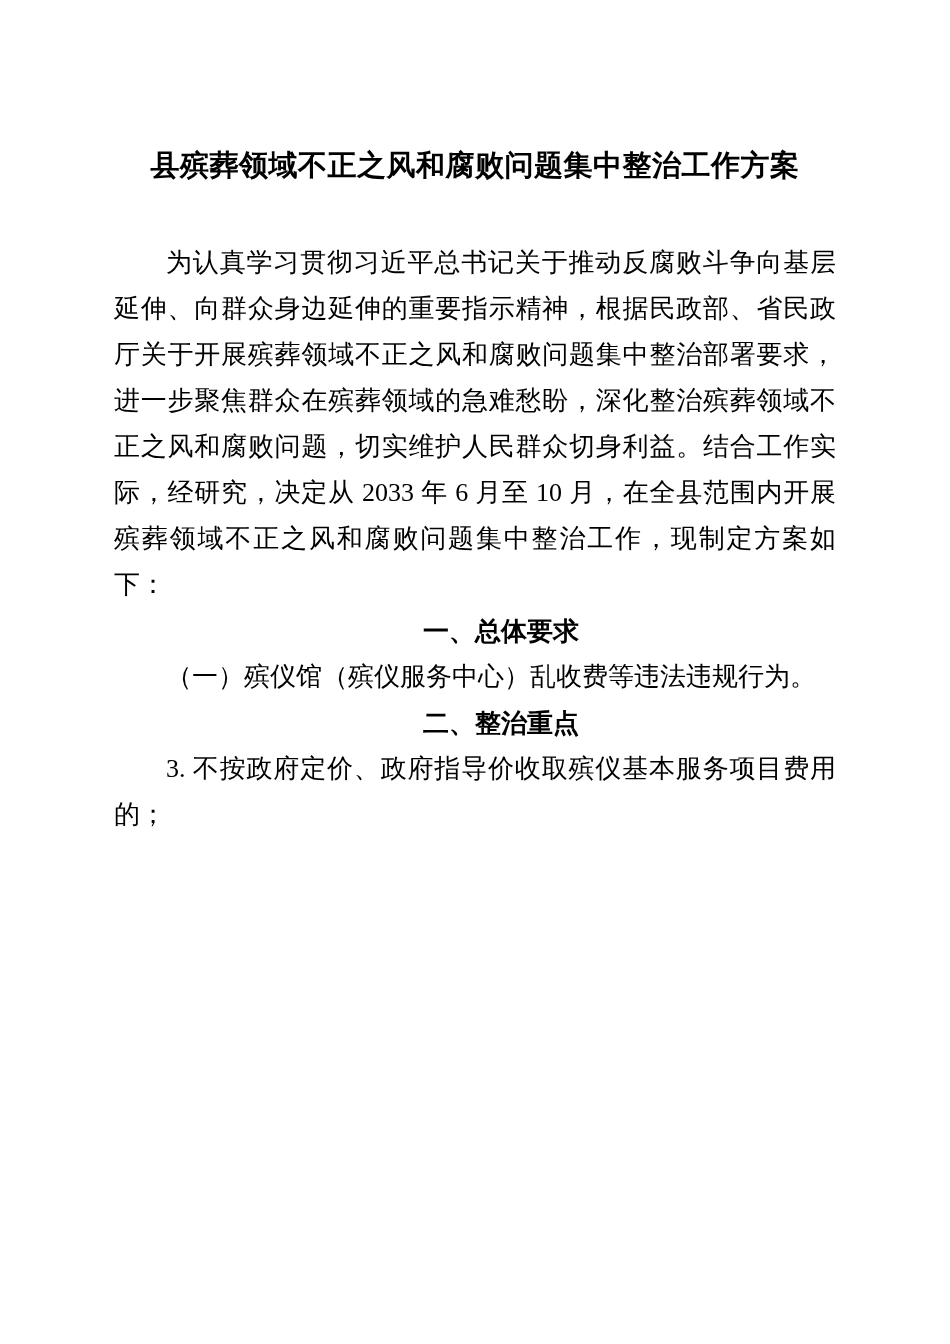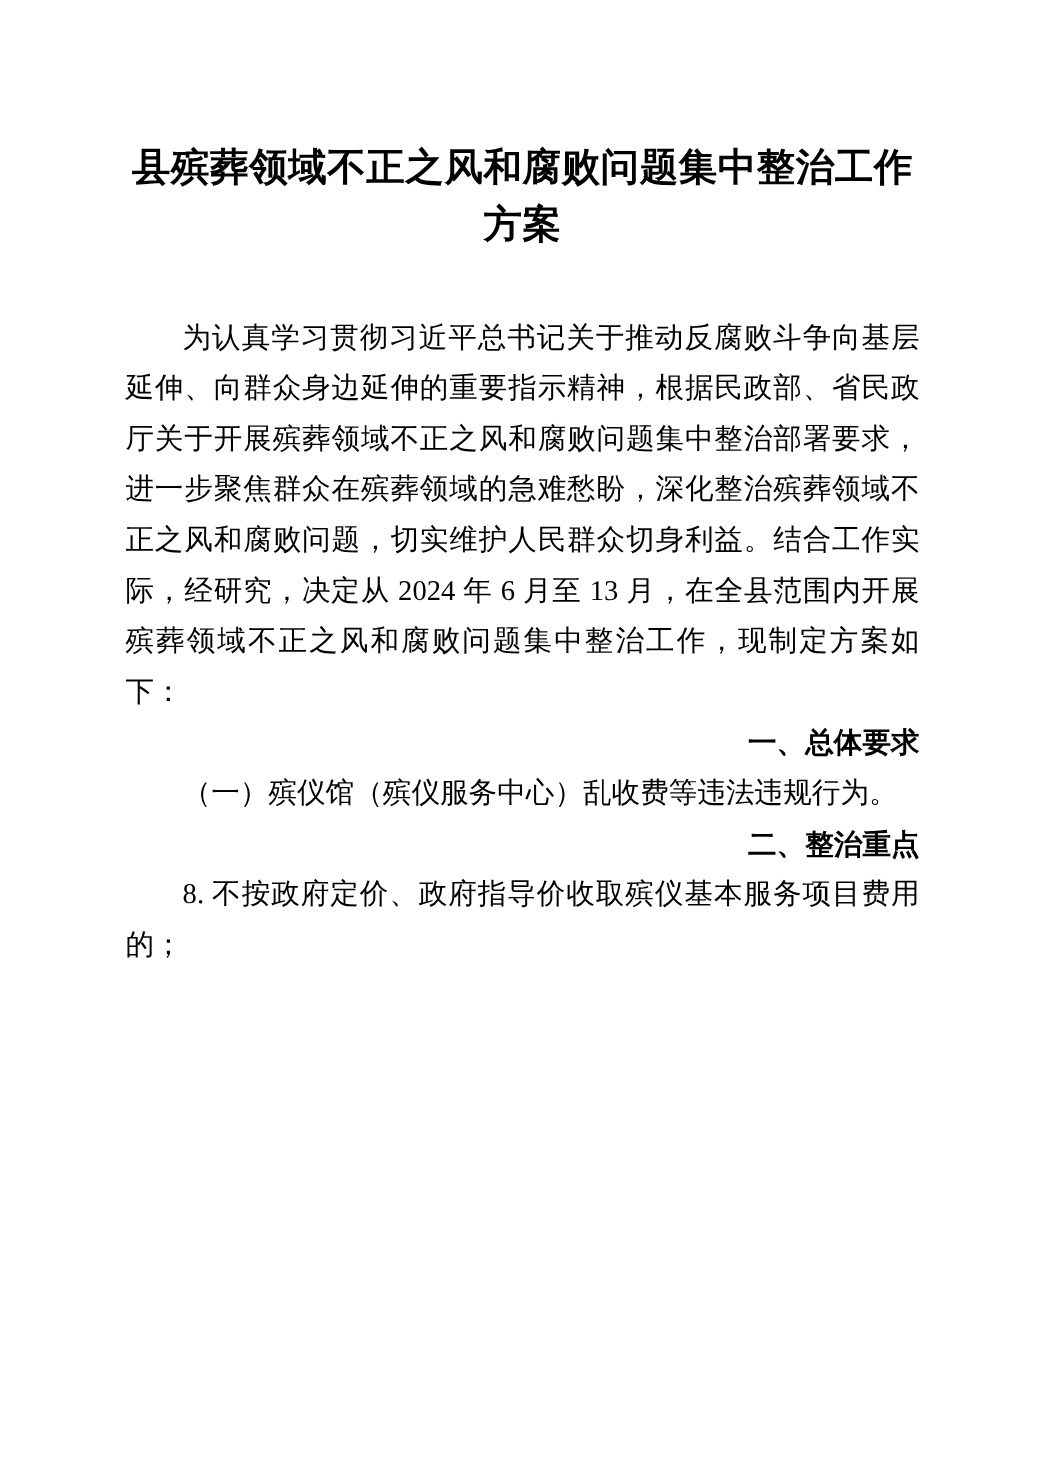--- a/index.html
+++ b/index.html
@@ -17,49 +17,49 @@
     box-sizing: border-box;
     width: 950px;
     height: 1344px;
     padding: 128px 114px 60px 114px;
     background: #ffffff;
     overflow: hidden;
   }
   .doc-title {
     font-family: "Liberation Sans", "DejaVu Sans", sans-serif;
     font-weight: bold;
-    font-size: 35px;
+    font-size: 29px;
     line-height: 1.45;
     text-align: center;
-    margin: 0 0 54px 0;
+    margin: 16px 0 54px 0;
     letter-spacing: 0.5px;
   }
   .para {
     font-size: 26px;
     line-height: 46px;
     text-align: justify;
     text-indent: 2em;
     margin: 0;
     word-break: break-all;
   }
   .para.heading {
     font-family: "Liberation Sans", "DejaVu Sans", sans-serif;
     font-weight: bold;
-    text-align: right;
+    text-align: center;
   }
 </style>
 </head>
 <body>
 
 <div class="page">
   <h1 class="doc-title">县殡葬领域不正之风和腐败问题集中整治工作方案</h1>
 
-  <p class="para">为认真学习贯彻习近平总书记关于推动反腐败斗争向基层延伸、向群众身边延伸的重要指示精神，根据民政部、省民政厅关于开展殡葬领域不正之风和腐败问题集中整治部署要求，进一步聚焦群众在殡葬领域的急难愁盼，深化整治殡葬领域不正之风和腐败问题，切实维护人民群众切身利益。结合工作实际，经研究，决定从 2024 年 6 月至 13 月，在全县范围内开展殡葬领域不正之风和腐败问题集中整治工作，现制定方案如下：</p>
+  <p class="para">为认真学习贯彻习近平总书记关于推动反腐败斗争向基层延伸、向群众身边延伸的重要指示精神，根据民政部、省民政厅关于开展殡葬领域不正之风和腐败问题集中整治部署要求，进一步聚焦群众在殡葬领域的急难愁盼，深化整治殡葬领域不正之风和腐败问题，切实维护人民群众切身利益。结合工作实际，经研究，决定从 2033 年 6 月至 10 月，在全县范围内开展殡葬领域不正之风和腐败问题集中整治工作，现制定方案如下：</p>
 
   <p class="para heading">一、总体要求</p>
 
 
   <p class="para">（一）殡仪馆（殡仪服务中心）乱收费等违法违规行为。</p>
 
   <p class="para heading">二、整治重点</p>
 
-  <p class="para">8. 不按政府定价、政府指导价收取殡仪基本服务项目费用的；</p>
+  <p class="para">3. 不按政府定价、政府指导价收取殡仪基本服务项目费用的；</p>
 </div>
 
 </body></html>

